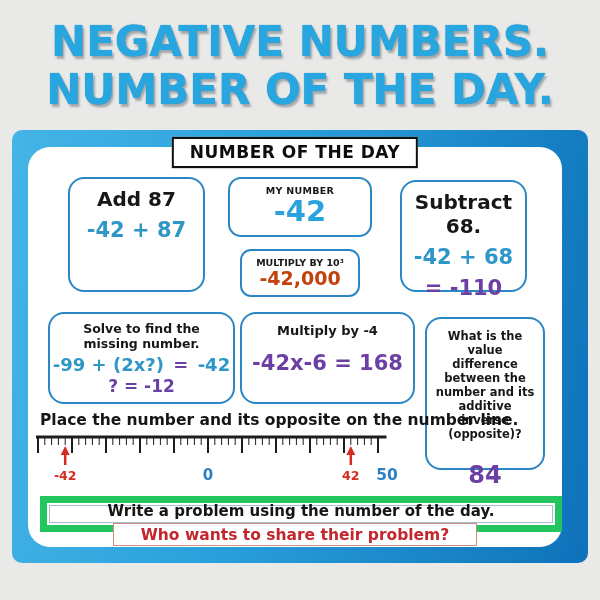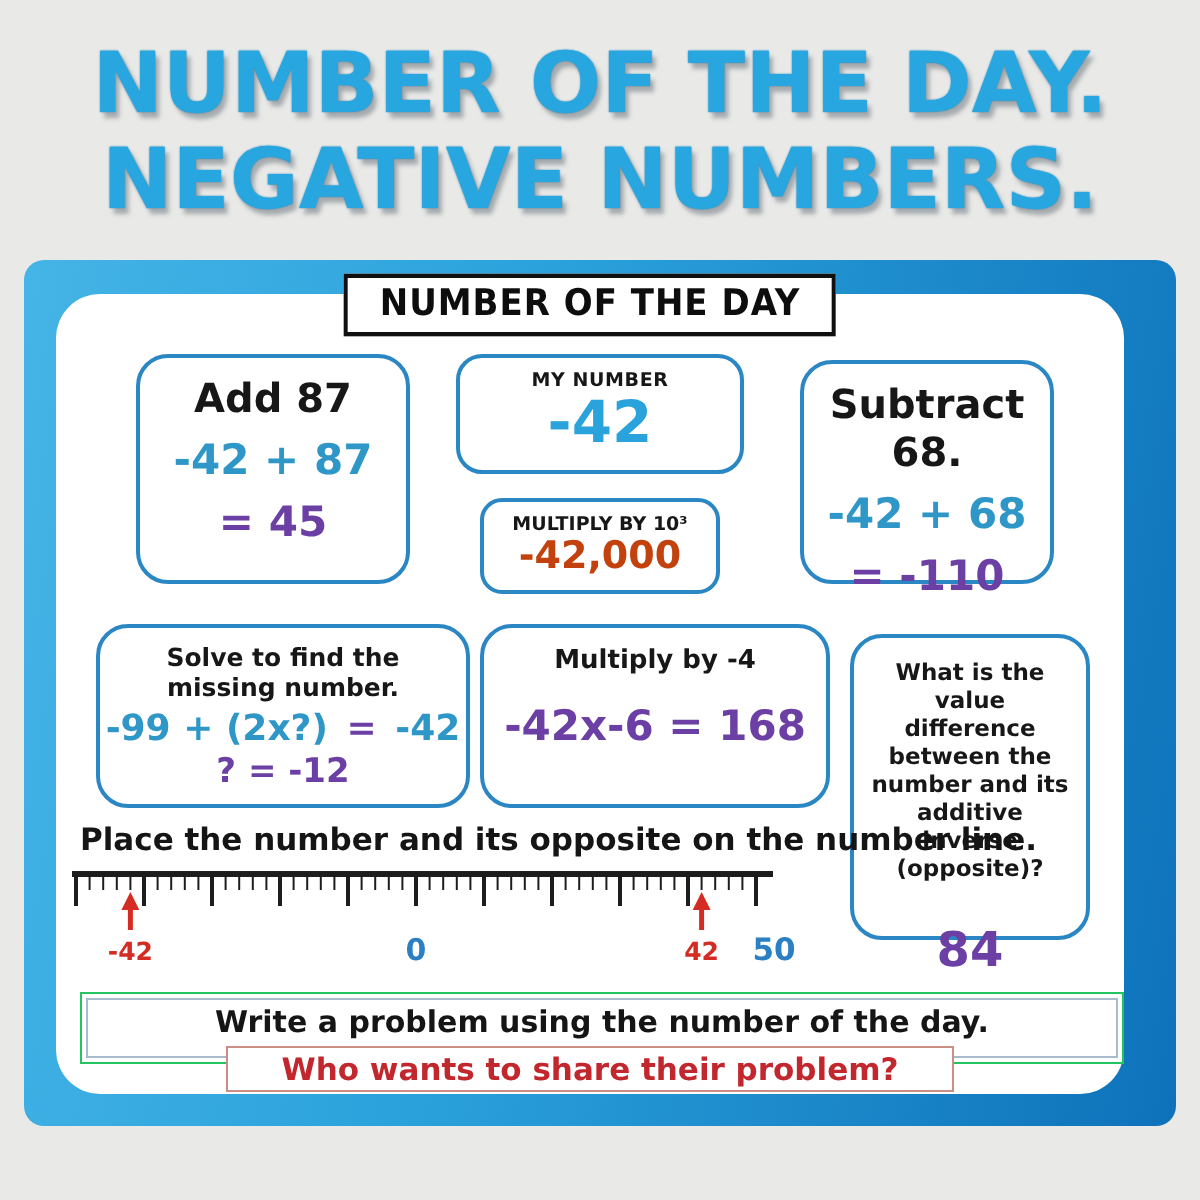--- a/index.html
+++ b/index.html
@@ -79,53 +79,52 @@
   .place-text {
     position:absolute; left:12px; top:264px;
     font-size:15.5px; font-weight:bold; color:#151515; white-space:nowrap;
   }
 
   .numberline { position:absolute; left:8px; top:287px; width:392px; height:50px; }
   .numberline svg { display:block; font-family:"DejaVu Sans","Liberation Sans",sans-serif; }
 
   .write-box {
     position:absolute; left:12px; top:349px; width:522px; height:36px;
-    border:1px solid #22c55e; padding:2px; background:#fff;
+    border:7px solid #22c55e; padding:2px; background:#fff;
   }
   .write-box-inner {
     width:100%; height:100%; border:1px solid #a9bccd;
     display:flex; align-items:center; justify-content:center;
     font-size:15px; font-weight:bold; color:#151515; padding-bottom:6px;
   }
   .share-box {
     position:absolute; left:85px; top:376px; width:364px; height:23px;
     background:#fff; border:1px solid #cb8d84; z-index:5;
     display:flex; align-items:center; justify-content:center;
     font-size:15.5px; font-weight:bold; color:#c1272d;
   }
 </style>
 </head>
 <body>
 
 <div class="stage">
 
   <div class="main-title">
+    <div>NEGATIVE NUMBERS.</div>
     <div>NUMBER OF THE DAY.</div>
-    <div>NEGATIVE NUMBERS.</div>
   </div>
 
   <div class="frame">
     <div class="card">
 
       <div class="header-box">NUMBER OF THE DAY</div>
 
       <div class="bbox add-box">
         <div class="btitle">Add 87</div>
         <div class="expr">-42 + 87</div>
-        <div class="answer">= 45</div>
       </div>
 
       <div class="bbox mynum-box">
         <div class="btitle">MY NUMBER</div>
         <div class="bigval">-42</div>
       </div>
 
       <div class="bbox mult10-box">
         <div class="btitle">MULTIPLY BY 10³</div>
         <div class="midval">-42,000</div>

